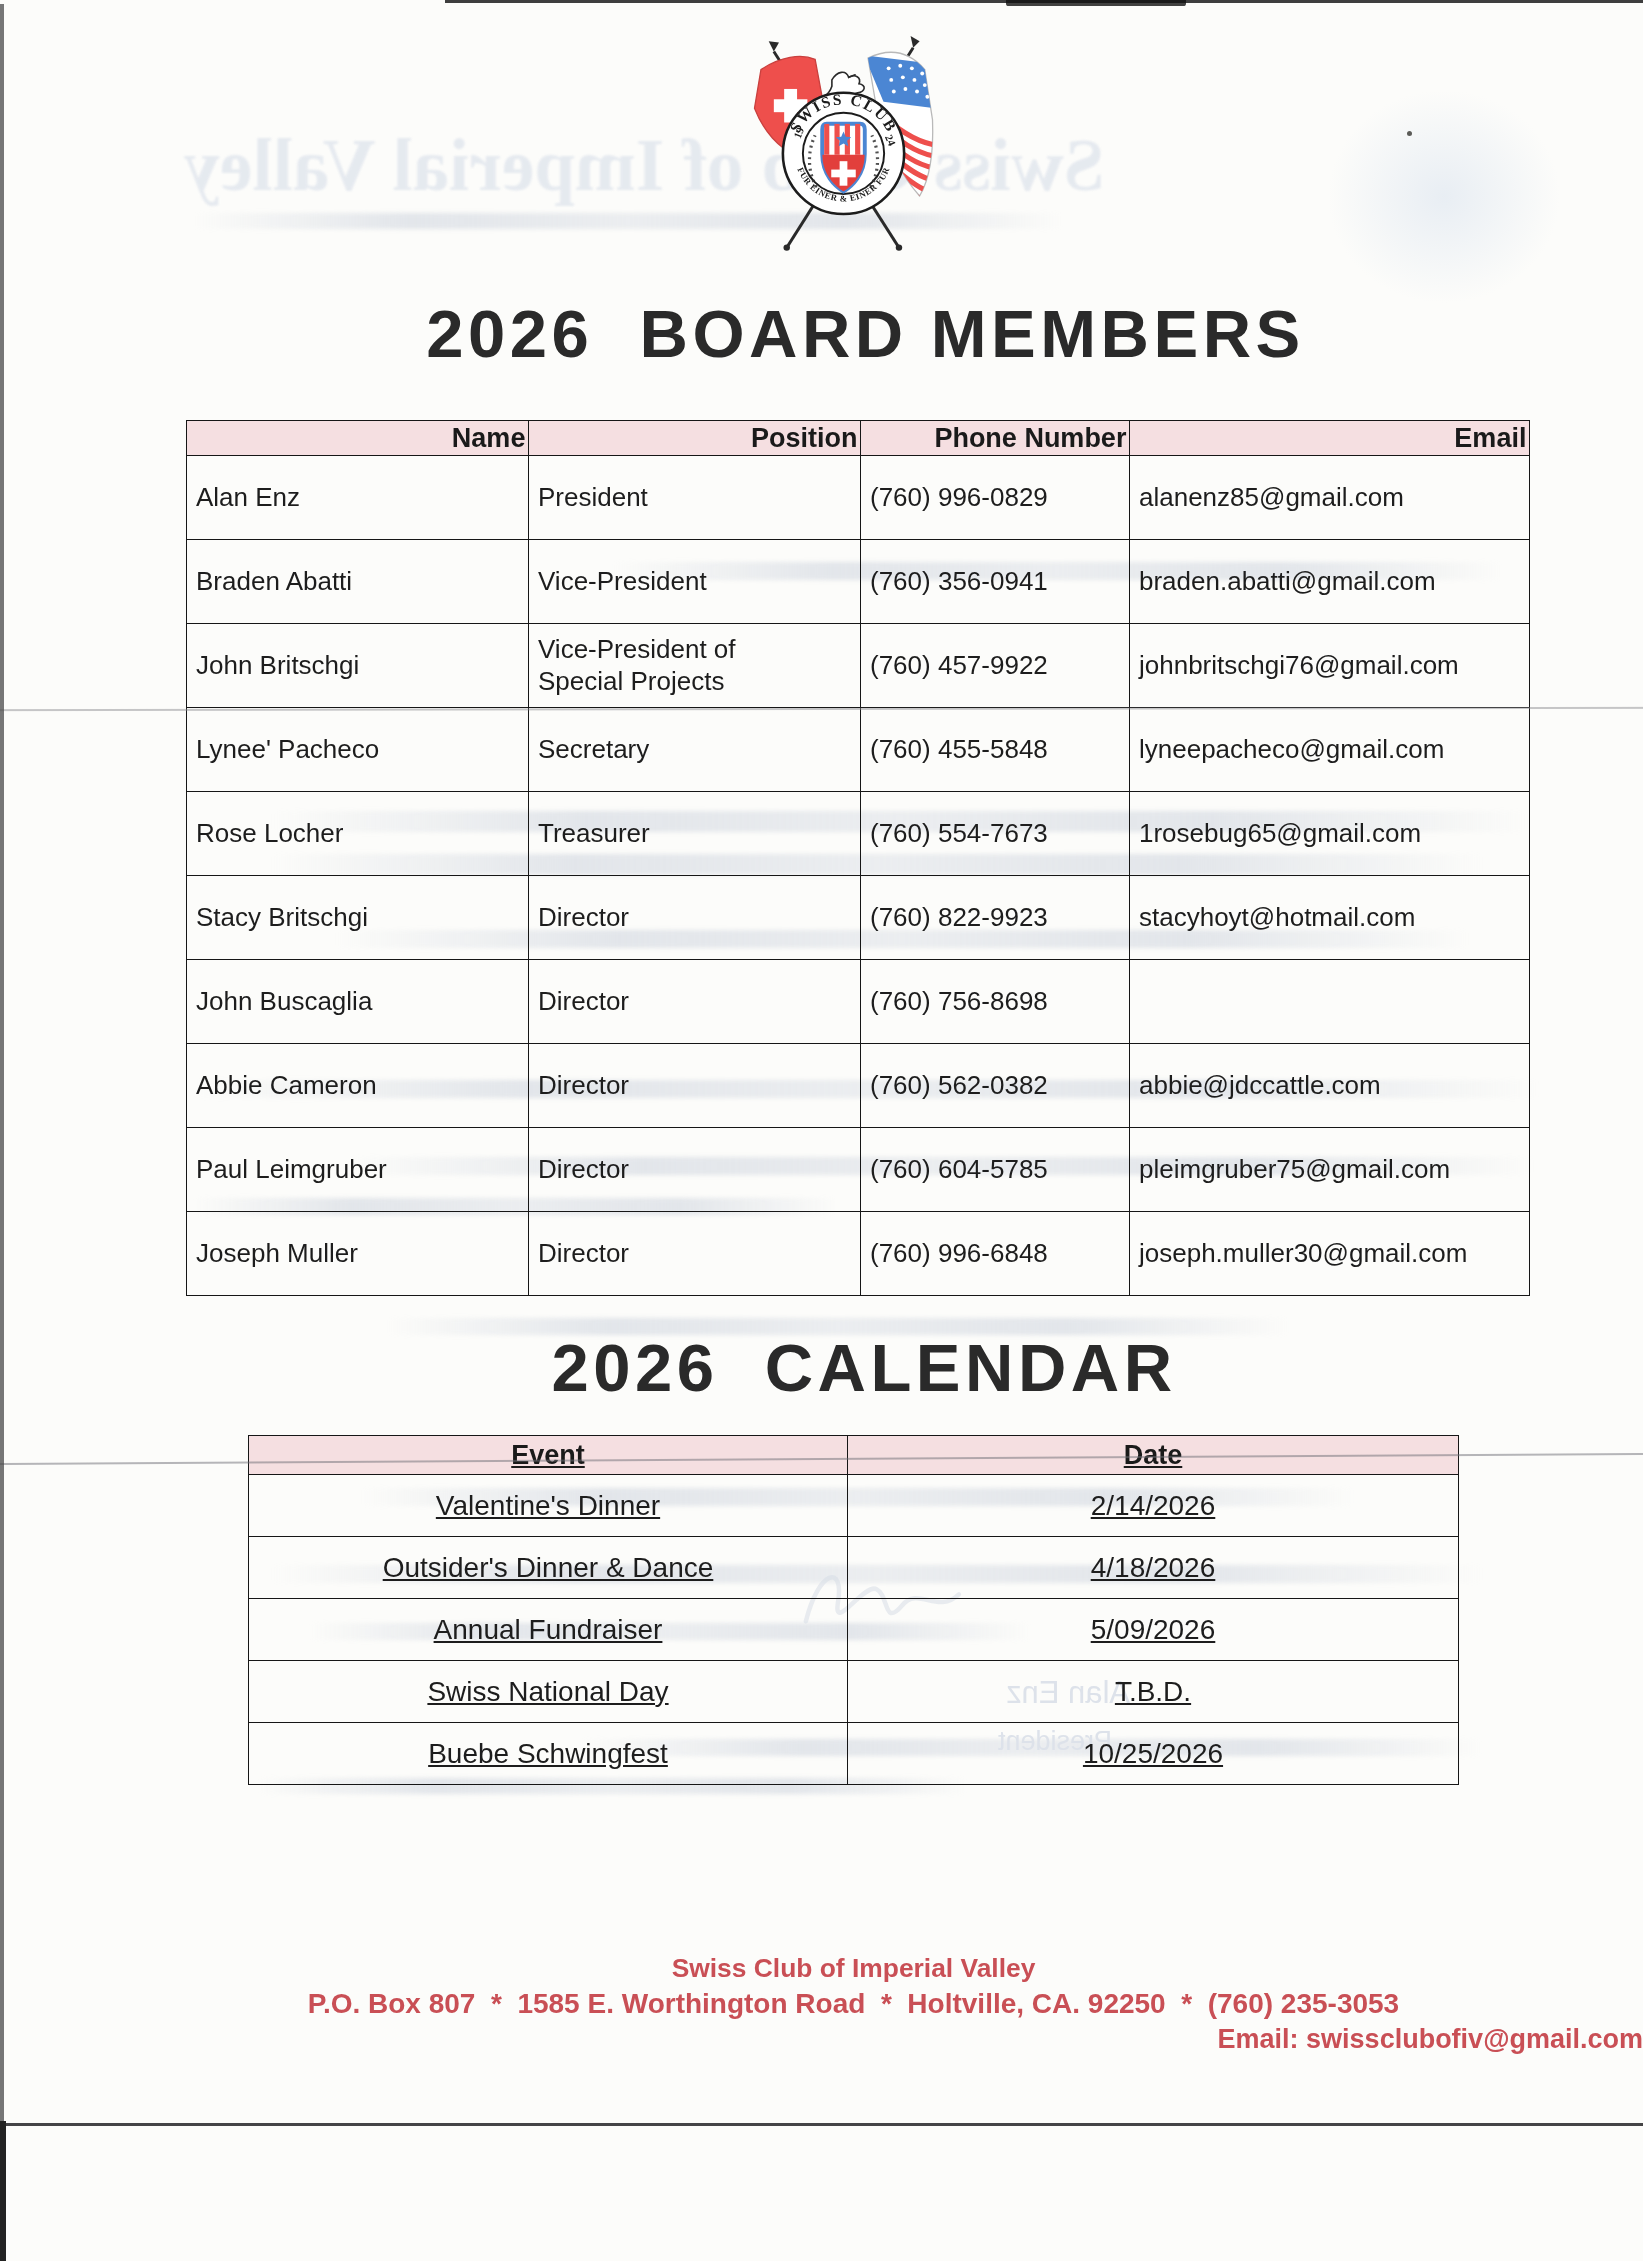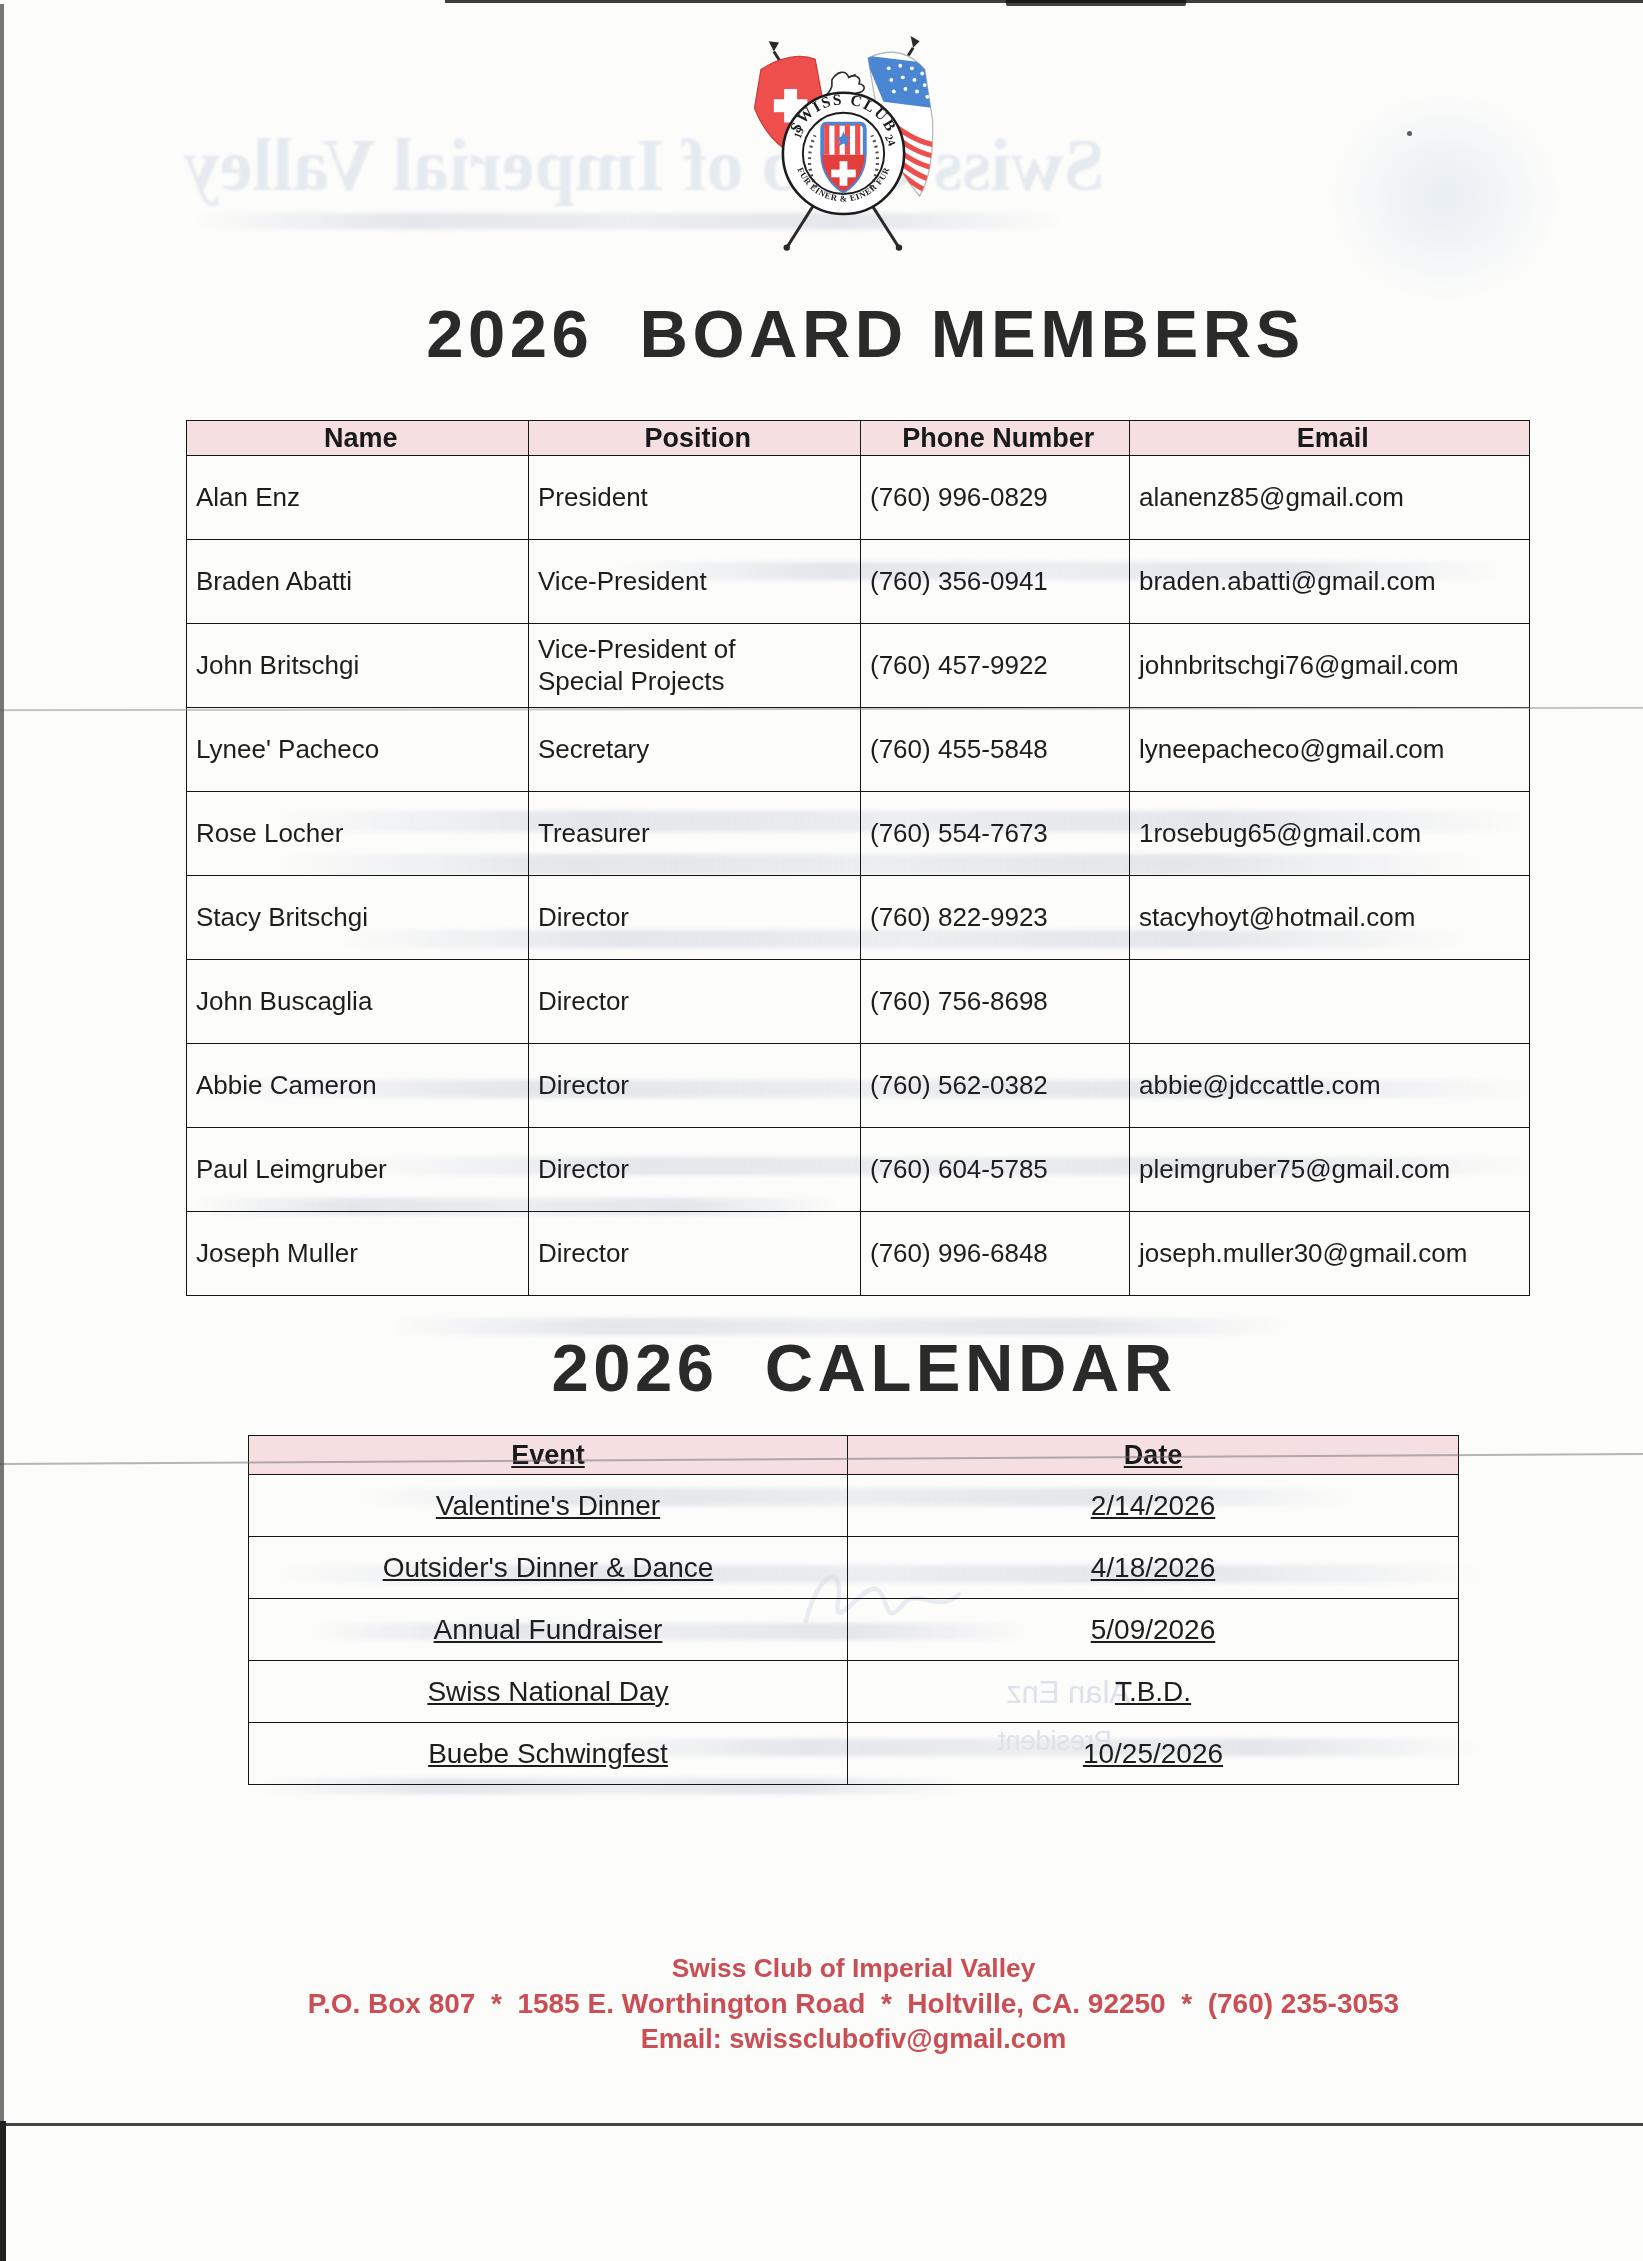--- a/index.html
+++ b/index.html
@@ -34,36 +34,36 @@
     position:absolute;text-align:center;font-weight:bold;color:#2a2a2a;
     font-size:67px;letter-spacing:4.5px;white-space:pre;
   }
   .title-board{left:0;top:295px;width:1731px;}
   .title-calendar{left:0;top:1329px;width:1728px;}
   
   table{border-collapse:collapse;table-layout:fixed;background:transparent;}
   .board-table{position:absolute;left:186px;top:420px;width:1342px;}
   .board-table th,.board-table td{border:1.9px solid #161616;}
   .board-table th{
-    background:#f5dfe1;height:34px;text-align:center;padding:0 2.6px 0 9px;
+    background:#f5dfe1;height:34px;text-align:right;padding:0 2.6px 0 9px;
     font-size:27px;font-weight:bold;color:#1a1a1a;
   }
   .board-table td{
     height:83px;vertical-align:middle;padding:0 3.9px 0 9px;
     font-size:26px;color:#1d1d1d;white-space:pre-line;line-height:1.2;
   }
   .cal-table{position:absolute;left:248px;top:1435px;width:1211px;}
   .cal-table th,.cal-table td{border:1.9px solid #161616;text-align:center;text-decoration:underline;}
   .cal-table th{background:#f5dfe1;height:36px;font-size:27px;font-weight:bold;color:#1a1a1a;}
   .cal-table td{height:59px;vertical-align:middle;font-size:28px;color:#1d1d1d;}
   
   .footer-line{position:absolute;left:64px;width:1579px;text-align:center;font-weight:bold;}
   .footer-1{top:1953px;font-size:26.4px;}
   .footer-2{top:1988px;font-size:28px;white-space:pre;}
-  .footer-3{top:2024px;font-size:27px;}
+  .footer-3{top:2024px;font-size:27px;text-align:right;}
   
   .logo{position:absolute;left:735px;top:18px;width:217px;height:258px;}
 </style>
 </head>
 <body>
 
 <div class="page">
 
   <div class="bleed-heading">Swiss Club of Imperial Valley</div>
   <div class="bleed-blob"></div>

